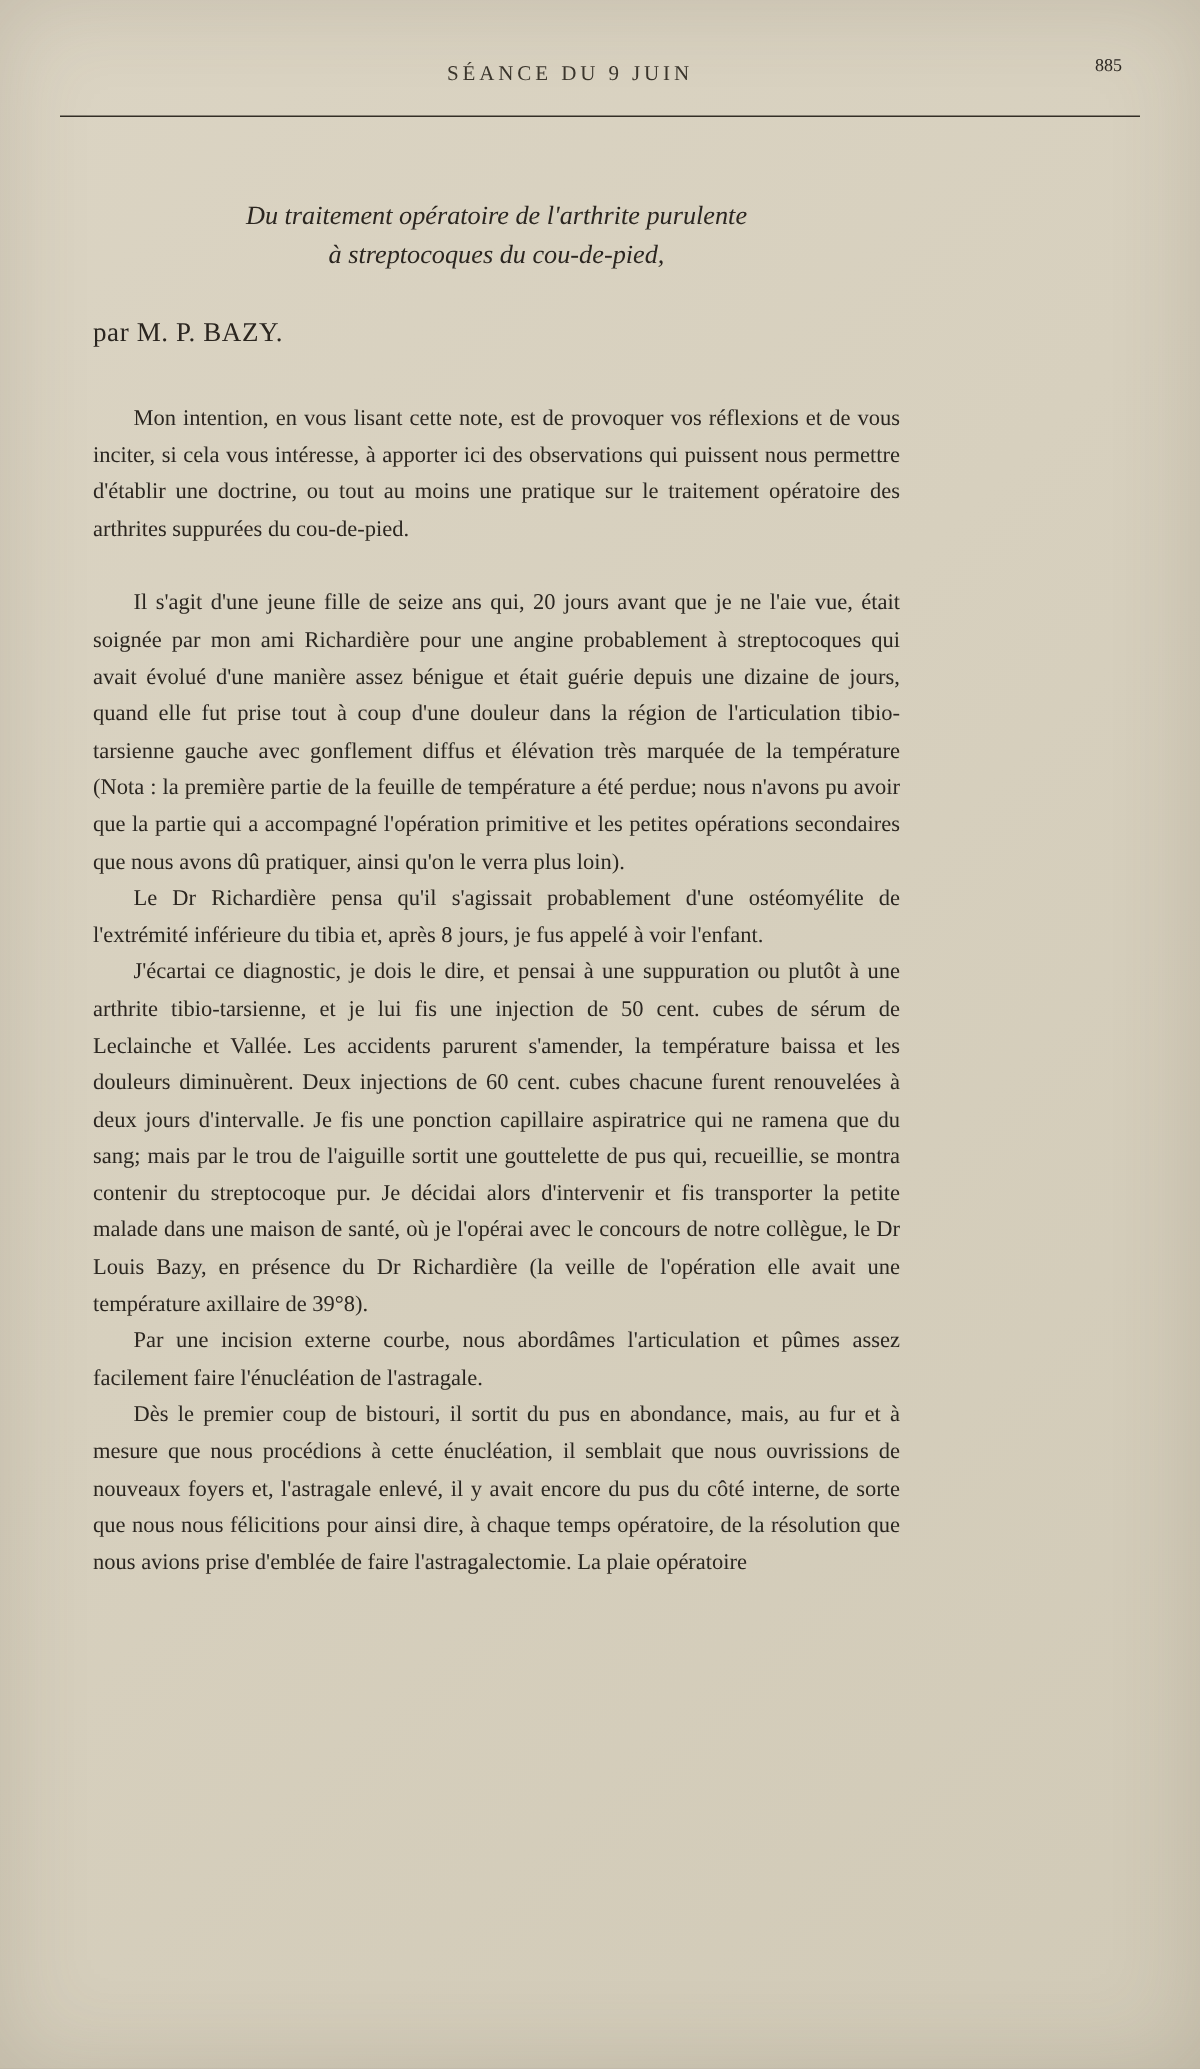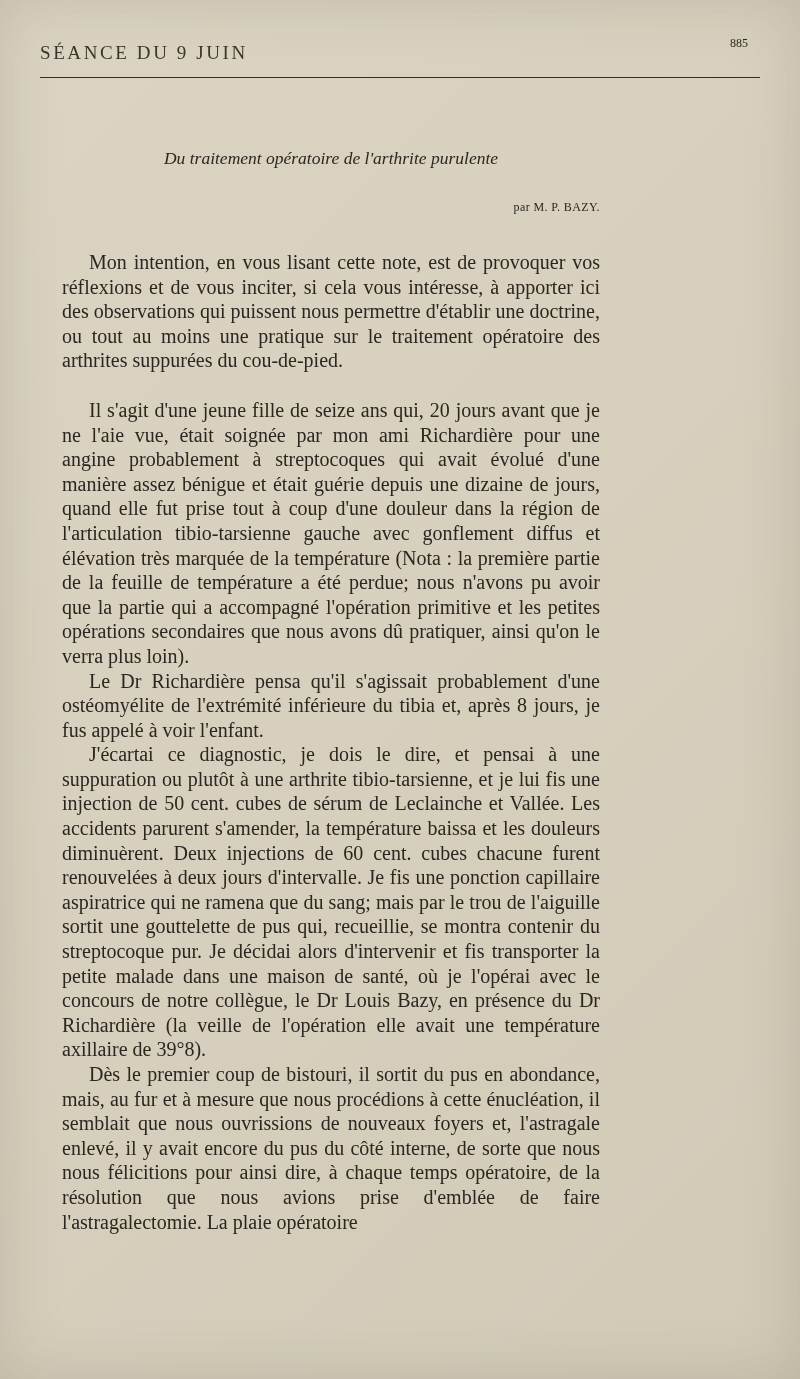--- a/index.html
+++ b/index.html
@@ -15,22 +15,22 @@
     background: linear-gradient(135deg, #dbd4c3 0%, #d7d0be 45%, #d1cab7 100%);
     color: #2b2620;
     overflow: hidden;
     box-shadow: inset 0 0 60px rgba(90,80,60,0.18);
   }
   .running-title {
     position: absolute;
     top: 42px;
     left: 40px;
     right: 80px;
-    text-align: left;
-    font-size: 19px;
+    text-align: center;
+    font-size: 14px;
     letter-spacing: 2.6px;
     color: #3a352c;
   }
   .page-number {
     position: absolute;
     top: 36px;
     right: 52px;
     font-size: 12px;
     color: #2b2620;
   }
@@ -41,40 +41,39 @@
     right: 40px;
     border: none;
     border-top: 1.3px solid #332e26;
   }
   .content {
     position: absolute;
     top: 0;
     left: 0;
     width: 656px;
     padding: 130px 56px 0 62px;
-    margin-top: 15px;
   }
   .title {
     text-align: center;
     font-style: italic;
     font-weight: normal;
     font-size: 17.5px;
     line-height: 26px;
     color: #2b2620;
   }
   .title-line { display: block; }
   .byline {
     margin-top: 29px;
-    text-align: right;
-    font-size: 12px;
+    text-align: left;
+    font-size: 18px;
     letter-spacing: 0.4px;
   }
   .body-text {
     margin-top: 35px;
-    font-size: 20px;
+    font-size: 15px;
     line-height: 24.6px;
     text-align: justify;
     hyphens: auto;
   }
   .body-text p {
     text-indent: 27px;
     margin: 0;
   }
   .body-text p.section-start {
     margin-top: 25px;
@@ -89,26 +88,28 @@
   <div class="running-title">SÉANCE DU 9 JUIN</div>
 
   <div class="page-number">885</div>
 
   <hr class="rule">
 
   <div class="content">
 
     <h1 class="title">
       <span class="title-line">Du traitement opératoire de l'arthrite purulente</span>
+      <span class="title-line">à streptocoques du cou-de-pied,</span>
     </h1>
 
     <div class="byline">par M. P. BAZY.</div>
 
     <div class="body-text">
       <p>Mon intention, en vous lisant cette note, est de provoquer vos réflexions et de vous inciter, si cela vous intéresse, à apporter ici des observations qui puissent nous permettre d'établir une doctrine, ou tout au moins une pratique sur le traitement opératoire des arthrites suppurées du cou-de-pied.</p>
       <p class="section-start">Il s'agit d'une jeune fille de seize ans qui, 20 jours avant que je ne l'aie vue, était soignée par mon ami Richardière pour une angine probablement à streptocoques qui avait évolué d'une manière assez bénigue et était guérie depuis une dizaine de jours, quand elle fut prise tout à coup d'une douleur dans la région de l'articulation tibio-tarsienne gauche avec gonflement diffus et élévation très marquée de la température (Nota : la première partie de la feuille de température a été perdue; nous n'avons pu avoir que la partie qui a accompagné l'opération primitive et les petites opérations secondaires que nous avons dû pratiquer, ainsi qu'on le verra plus loin).</p>
       <p>Le Dr Richardière pensa qu'il s'agissait probablement d'une ostéomyélite de l'extrémité inférieure du tibia et, après 8 jours, je fus appelé à voir l'enfant.</p>
       <p>J'écartai ce diagnostic, je dois le dire, et pensai à une suppuration ou plutôt à une arthrite tibio-tarsienne, et je lui fis une injection de 50 cent. cubes de sérum de Leclainche et Vallée. Les accidents parurent s'amender, la température baissa et les douleurs diminuèrent. Deux injections de 60 cent. cubes chacune furent renouvelées à deux jours d'intervalle. Je fis une ponction capillaire aspiratrice qui ne ramena que du sang; mais par le trou de l'aiguille sortit une gouttelette de pus qui, recueillie, se montra contenir du streptocoque pur. Je décidai alors d'intervenir et fis transporter la petite malade dans une maison de santé, où je l'opérai avec le concours de notre collègue, le Dr Louis Bazy, en présence du Dr Richardière (la veille de l'opération elle avait une température axillaire de 39°8).</p>
+      <p>Par une incision externe courbe, nous abordâmes l'articulation et pûmes assez facilement faire l'énucléation de l'astragale.</p>
       <p>Dès le premier coup de bistouri, il sortit du pus en abondance, mais, au fur et à mesure que nous procédions à cette énucléation, il semblait que nous ouvrissions de nouveaux foyers et, l'astragale enlevé, il y avait encore du pus du côté interne, de sorte que nous nous félicitions pour ainsi dire, à chaque temps opératoire, de la résolution que nous avions prise d'emblée de faire l'astragalectomie. La plaie opératoire</p>
     </div>
 
   </div>
 </div>
 
 </body></html>

